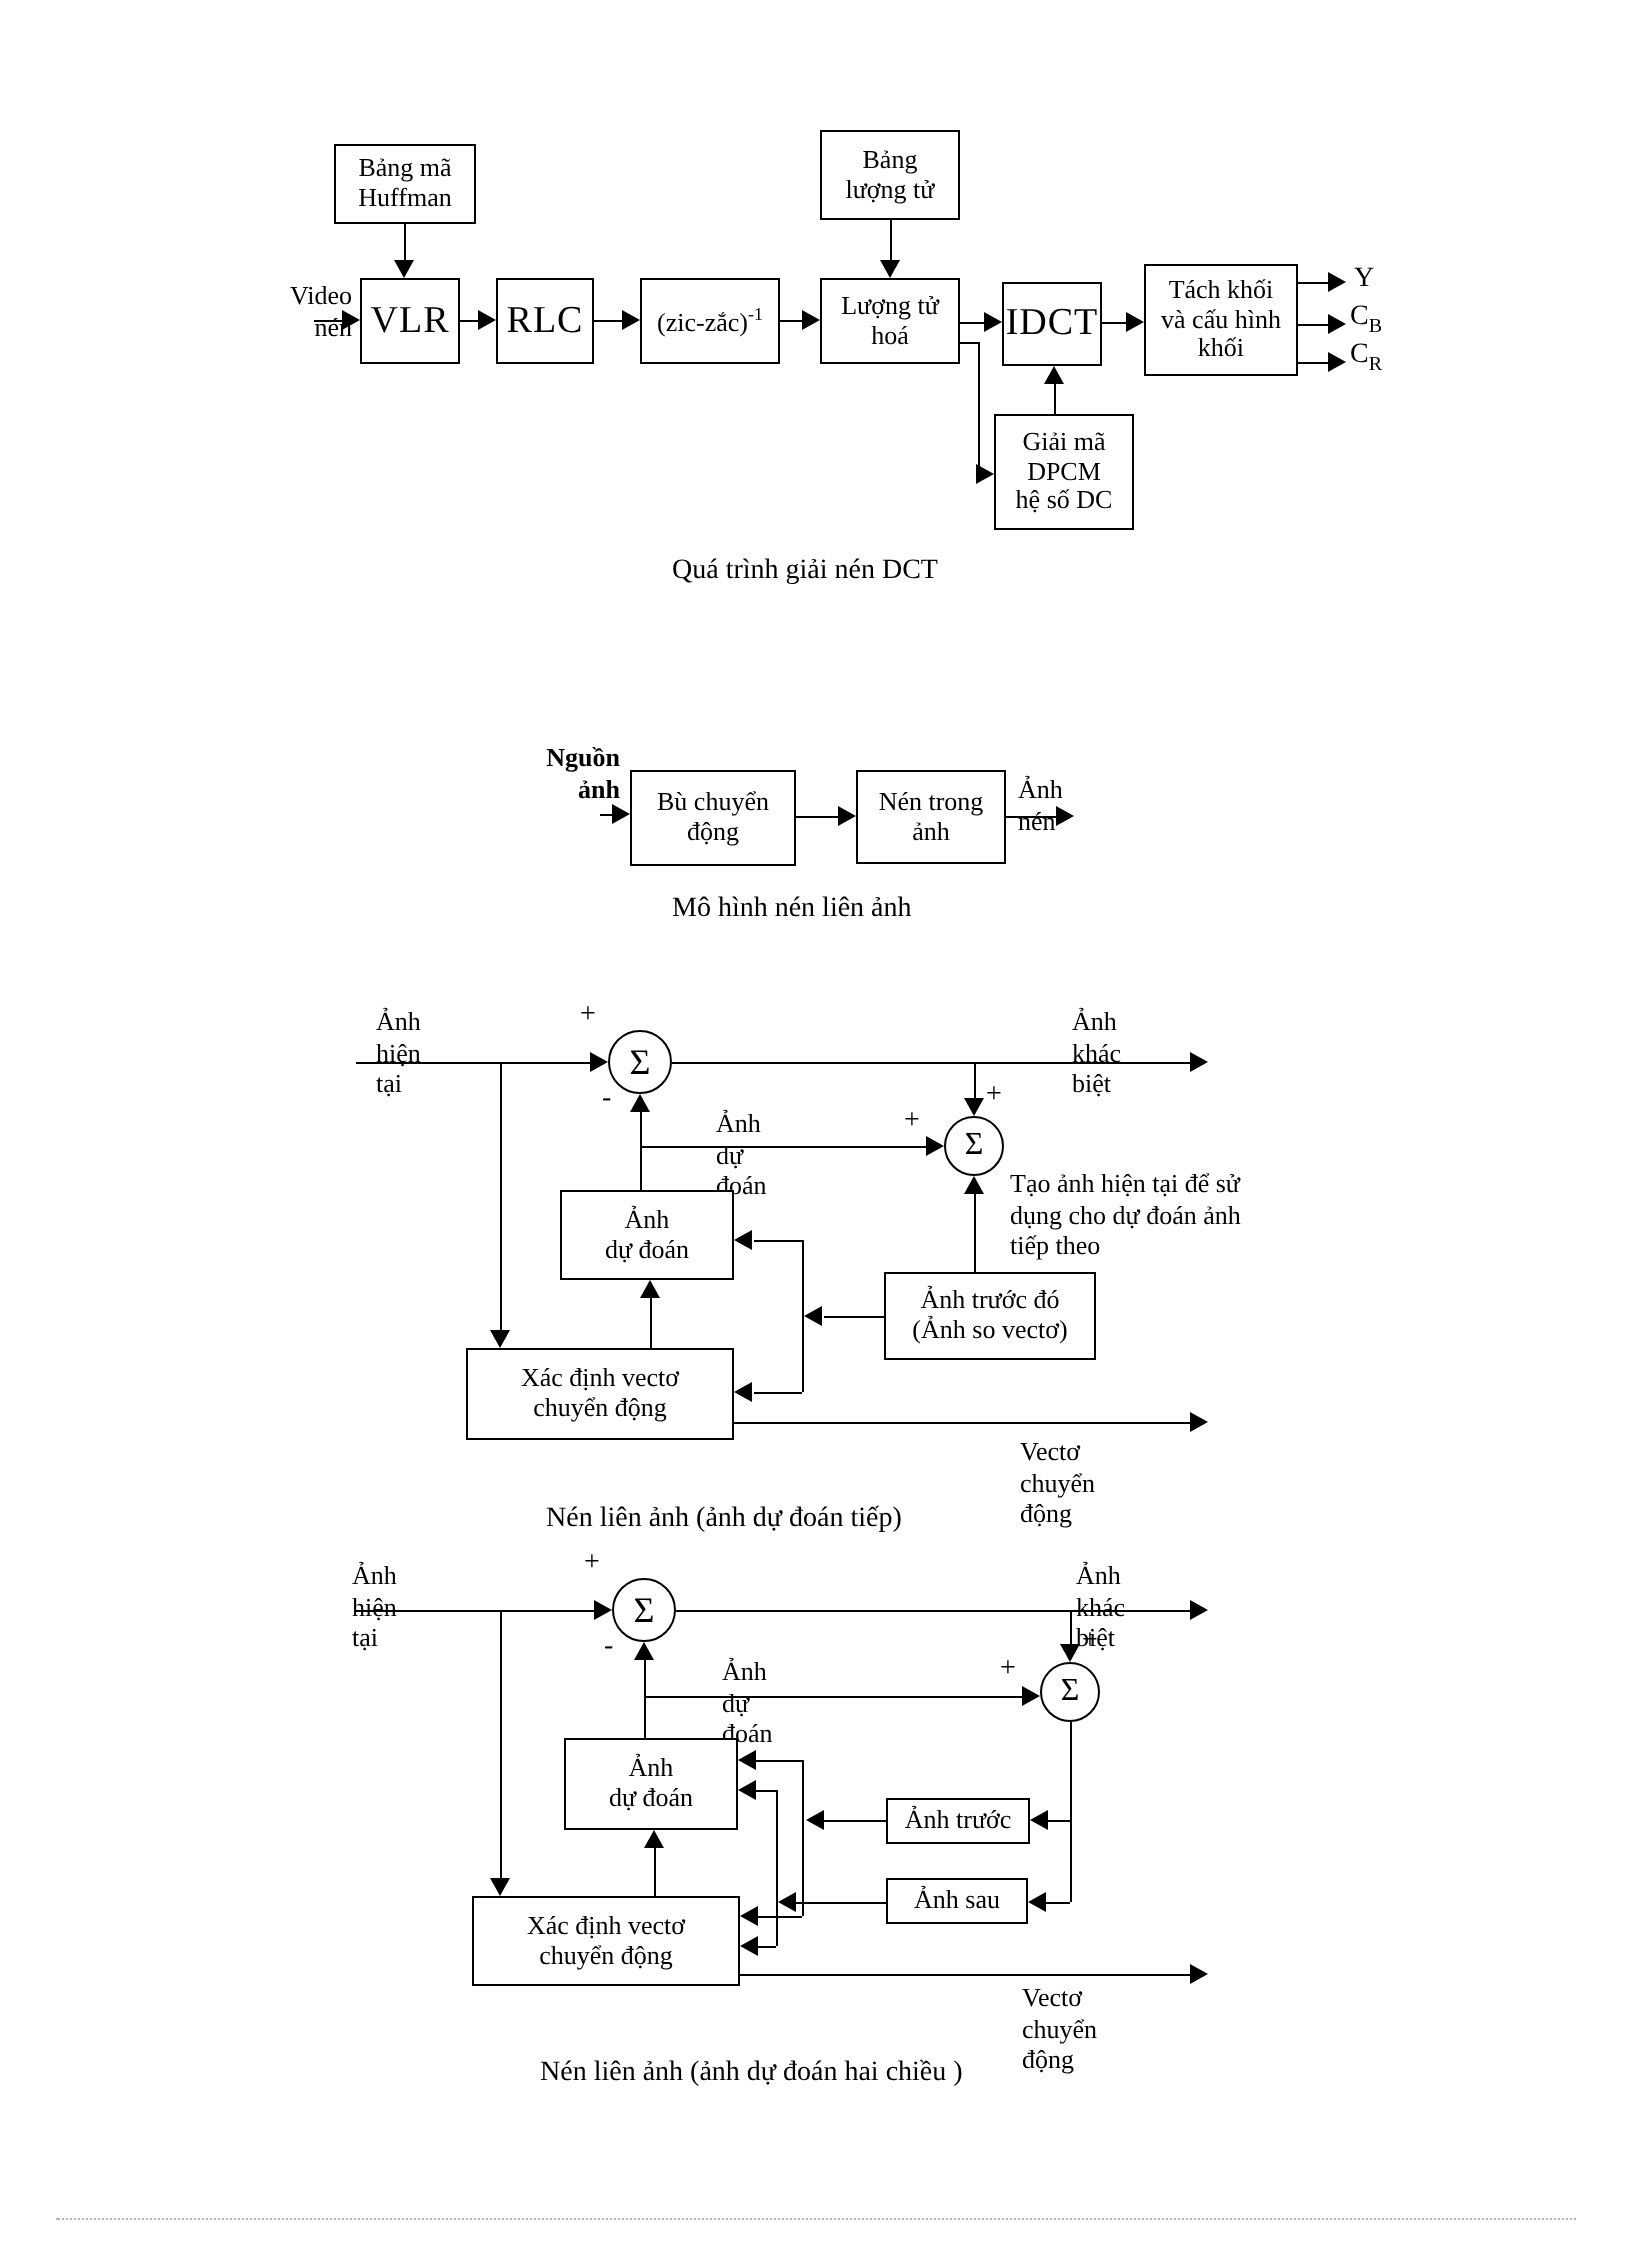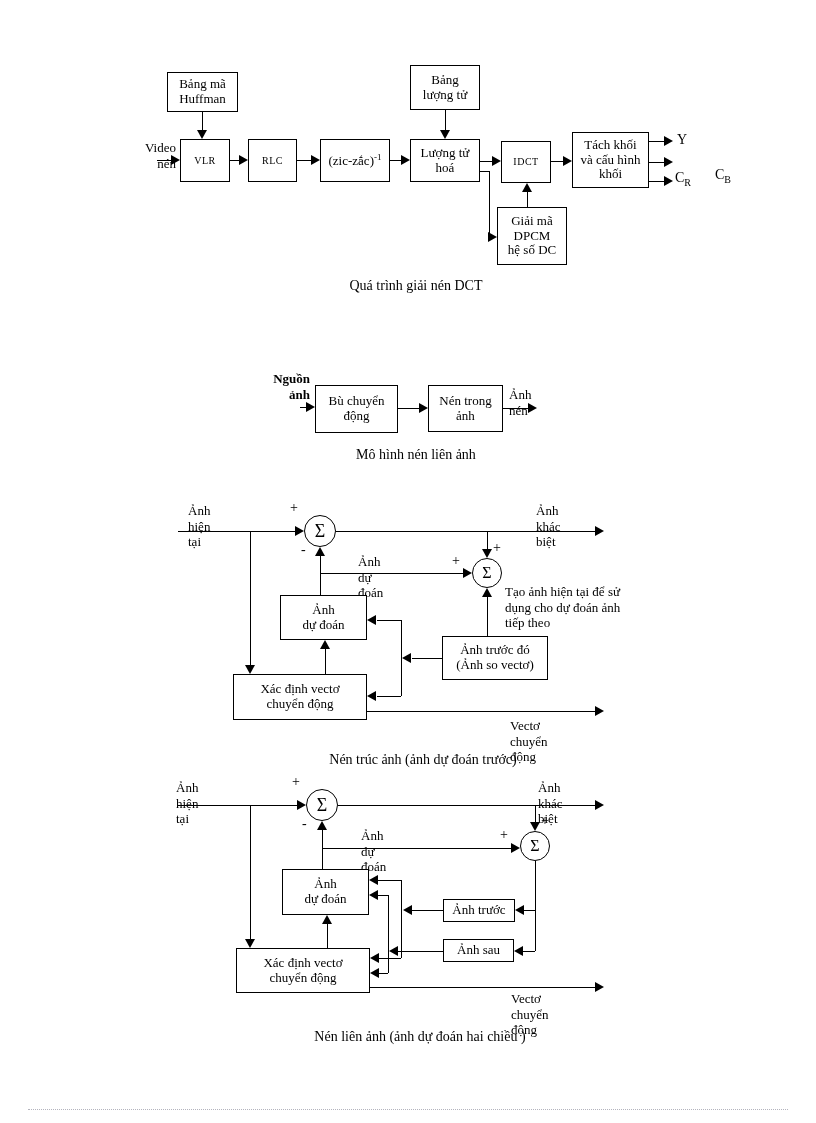--- a/index.html
+++ b/index.html
@@ -6,24 +6,24 @@
   .page {
     position:relative; width:816px; height:1123px; background:#ffffff;
     font-family:"Liberation Serif", serif; color:#000; overflow:hidden;
   }
   .box {
     position:absolute; border:1px solid #000; background:#fff;
     display:flex; align-items:center; justify-content:center;
     text-align:center; white-space:pre-line; font-size:13px; line-height:1.15;
     box-sizing:border-box;
   }
-  .box.acr { font-size:10px; letter-spacing:0.5px;text-align:center; }
+  .box.acr { font-size:19px; letter-spacing:0.5px;text-align:center; }
   .lbl { position:absolute; font-size:13px; line-height:1.2; white-space:pre-line; }
   .lbl.c { text-align:right; }
-  .cap { position:absolute; font-size:14px; text-align:center; }
+  .cap { position:absolute; font-size:14px; text-align:left;margin-left:20px; }
   .title { position:absolute; font-size:15px; text-align:center; letter-spacing:1px; }
   .hl { position:absolute; height:1px; background:#000; }
   .vl { position:absolute; width:1px; background:#000; }
   .sum {
     position:absolute; border:1px solid #000; border-radius:50%; background:#fff;
     display:flex; align-items:center; justify-content:center;
     font-size:18px; box-sizing:border-box;
   }
   .sum.s2 { font-size:16px; }
   .sign { position:absolute; font-size:14px; }
@@ -88,21 +88,21 @@
     <div class="au" style="left:522px;top:183px;"></div>
     <div class="vl" style="left:527px;top:192px;height:15px;"></div>
 
     <div class="hl" style="left:649px;top:141px;width:16px;"></div>
     <div class="ar" style="left:664px;top:136px;"></div>
     <div class="hl" style="left:649px;top:162px;width:16px;"></div>
     <div class="ar" style="left:664px;top:157px;"></div>
     <div class="hl" style="left:649px;top:181px;width:16px;"></div>
     <div class="ar" style="left:664px;top:176px;"></div>
     <div class="lbl" style="left:677px;top:132px;font-size:14px;">Y</div>
-    <div class="lbl" style="left:675px;top:167px;font-size:14px;margin-left:40px;"><span>C</span><sub>B</sub></div>
+    <div class="lbl" style="left:675px;top:151px;font-size:14px;"><span>C</span><sub>B</sub></div>
     <div class="lbl" style="left:675px;top:170px;font-size:14px;"><span>C</span><sub>R</sub></div>
 
     <div class="cap" style="left:316px;top:278px;width:200px;">Quá trình giải nén DCT</div>
   </div>
 
 
   <div class="g">
     <div class="lbl c" style="left:256px;top:371px;width:54px;font-weight:bold;">Nguồn
 ảnh</div>
     <div class="box" style="left:315px;top:385px;width:83px;height:48px;">Bù chuyển
@@ -171,21 +171,21 @@
     <div class="vl" style="left:401px;top:620px;height:76px;"></div>
     <div class="hl" style="left:377px;top:620px;width:24px;"></div>
     <div class="al" style="left:367px;top:615px;"></div>
     <div class="hl" style="left:377px;top:696px;width:24px;"></div>
     <div class="al" style="left:367px;top:691px;"></div>
 
     <div class="hl" style="left:367px;top:711px;width:228px;"></div>
     <div class="ar" style="left:595px;top:706px;"></div>
     <div class="lbl" style="left:510px;top:718px;">Vectơ chuyển động</div>
 
-    <div class="cap" style="left:253px;top:752px;width:340px;">Nén trúc ảnh (ảnh dự đoán trước)</div>
+    <div class="cap" style="left:253px;top:752px;width:340px;">Nén liên ảnh (ảnh dự đoán tiếp)</div>
   </div>
 
   <div class="g">
     <div class="lbl" style="left:176px;top:780px;">Ảnh hiện tại</div>
     <div class="lbl" style="left:538px;top:780px;">Ảnh khác biệt</div>
 
     <div class="hl" style="left:178px;top:805px;width:119px;"></div>
     <div class="ar" style="left:297px;top:800px;"></div>
     <div class="sign" style="left:292px;top:774px;">+</div>
     <div class="sum" style="left:306px;top:789px;width:32px;height:32px;">Σ</div>

